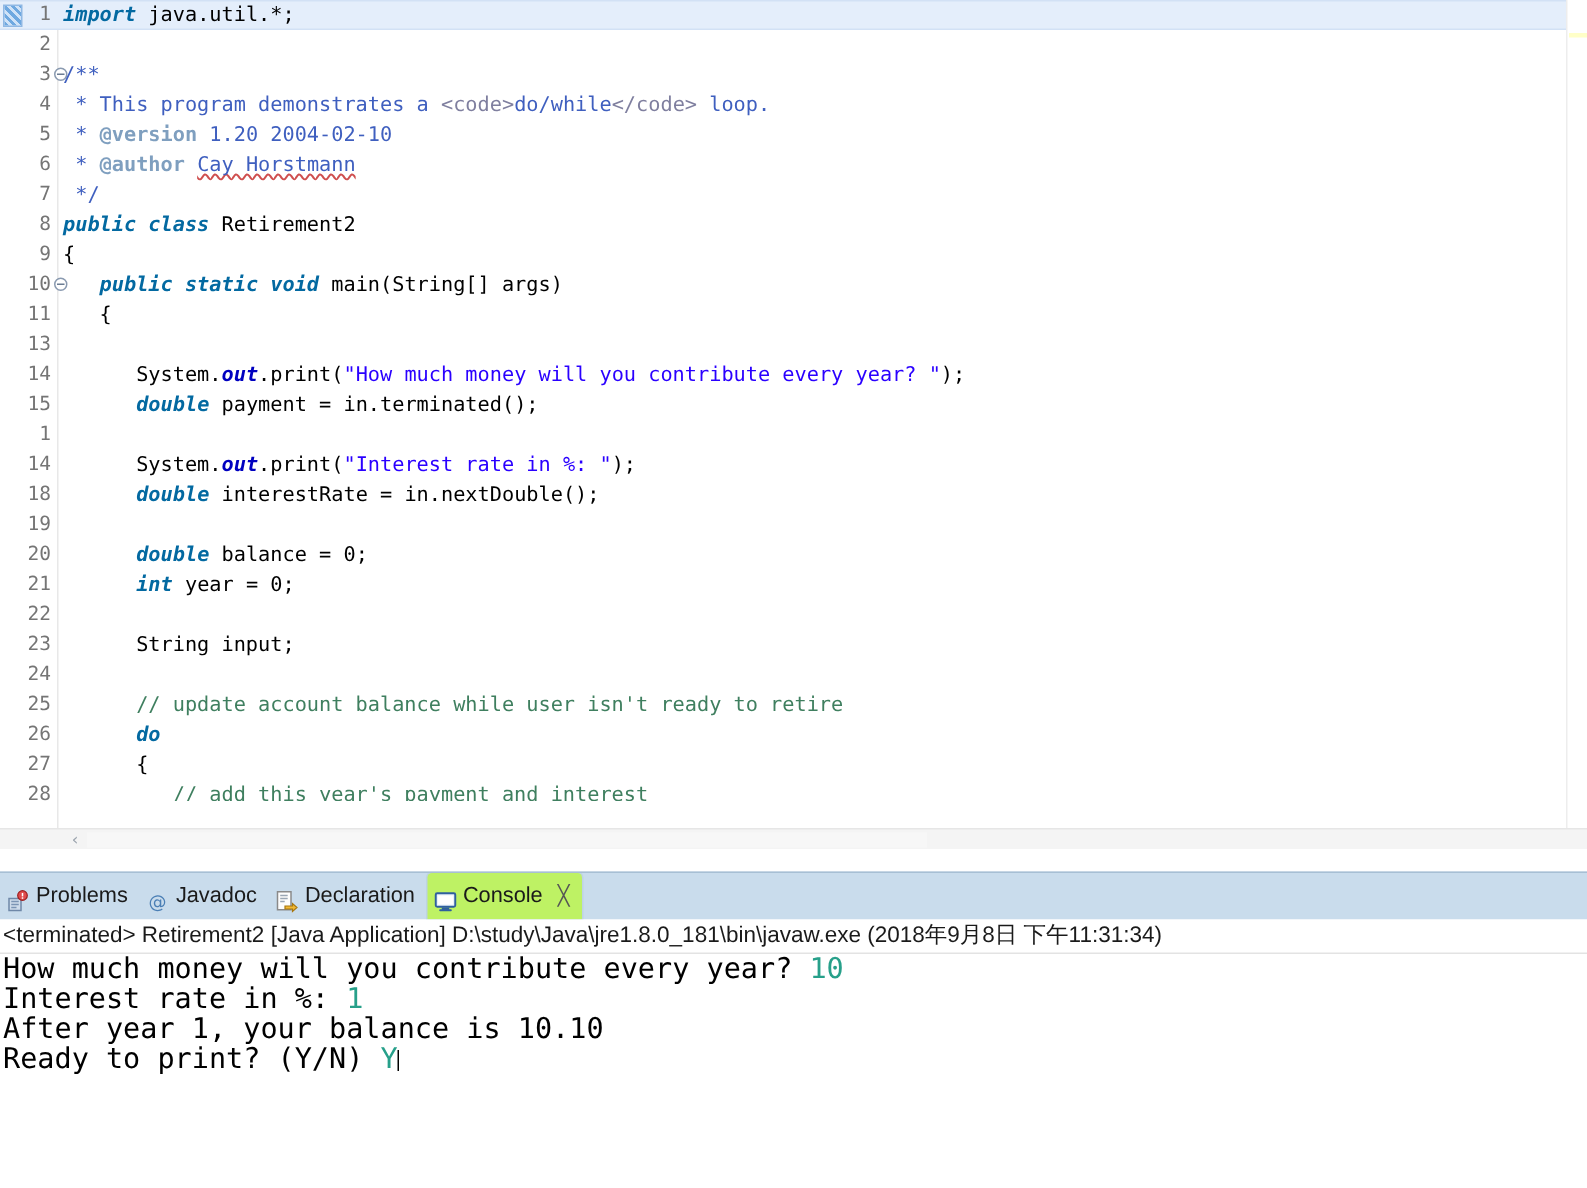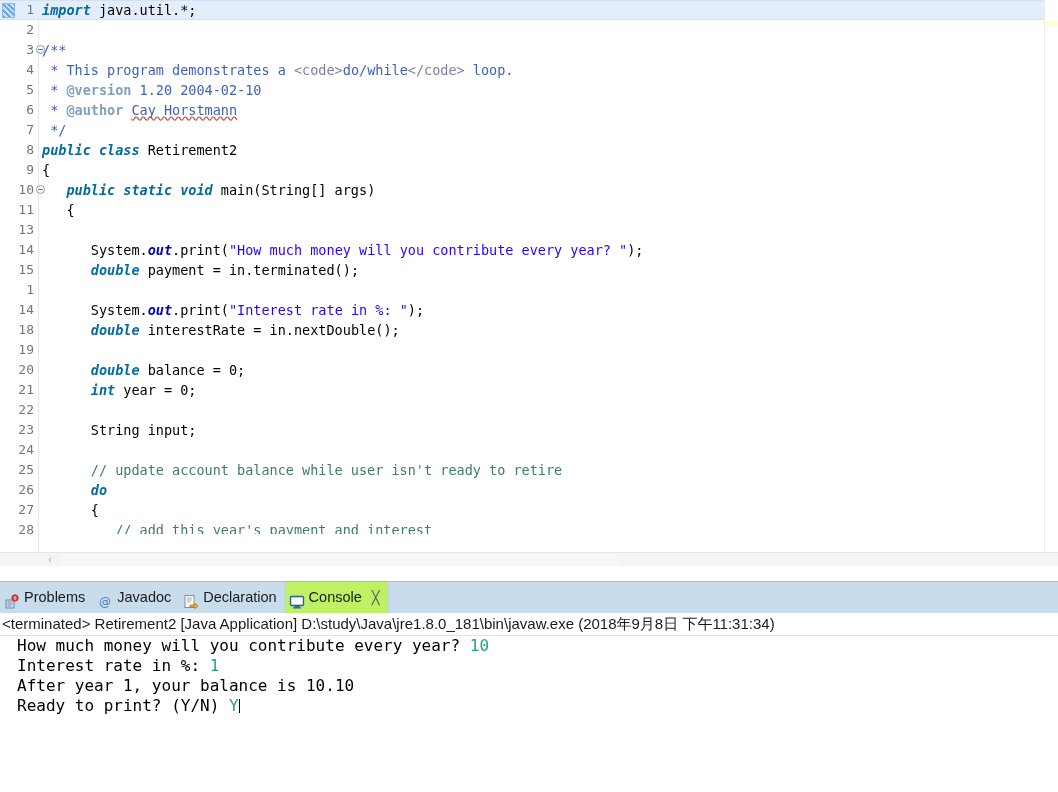--- a/index.html
+++ b/index.html
@@ -237,23 +237,23 @@
     padding-left: 2px;
     font-size: 15px;
     color: #1a1a1a;
     white-space: nowrap;
     border-bottom: 1px solid #e3e3e3;
     font-family: "Liberation Sans", sans-serif;
   }
   .con-line {
     height: 20px;
     line-height: 20px;
-    padding-left: 17px;
+    padding-left: 2px;
     font-family: "DejaVu Sans Mono", "Liberation Mono", monospace;
-    font-size: 16px;
+    font-size: 19px;
     color: #000000;
     white-space: pre;
   }
   .con-in { color: #27a08a; }
   .caret {
     display: inline-block;
     width: 1px;
     height: 14px;
     background: #000;
     vertical-align: -2px;

